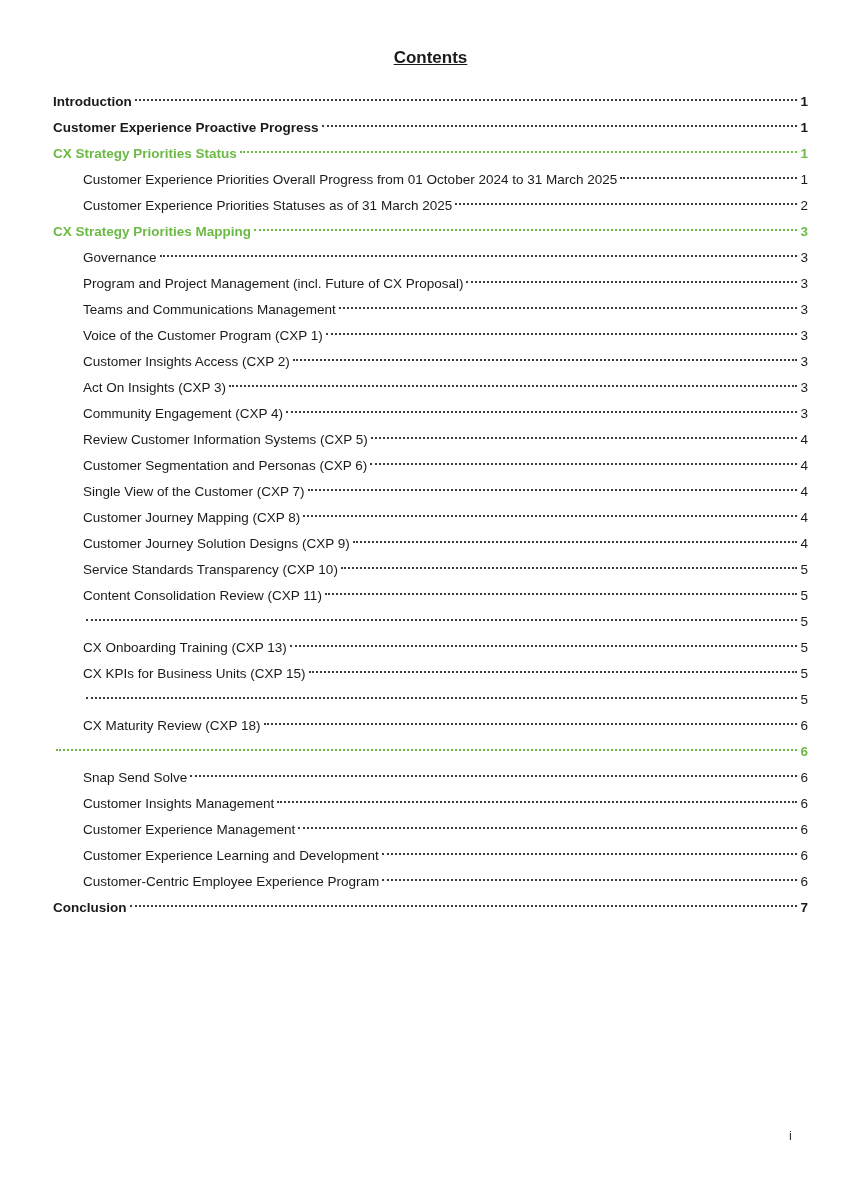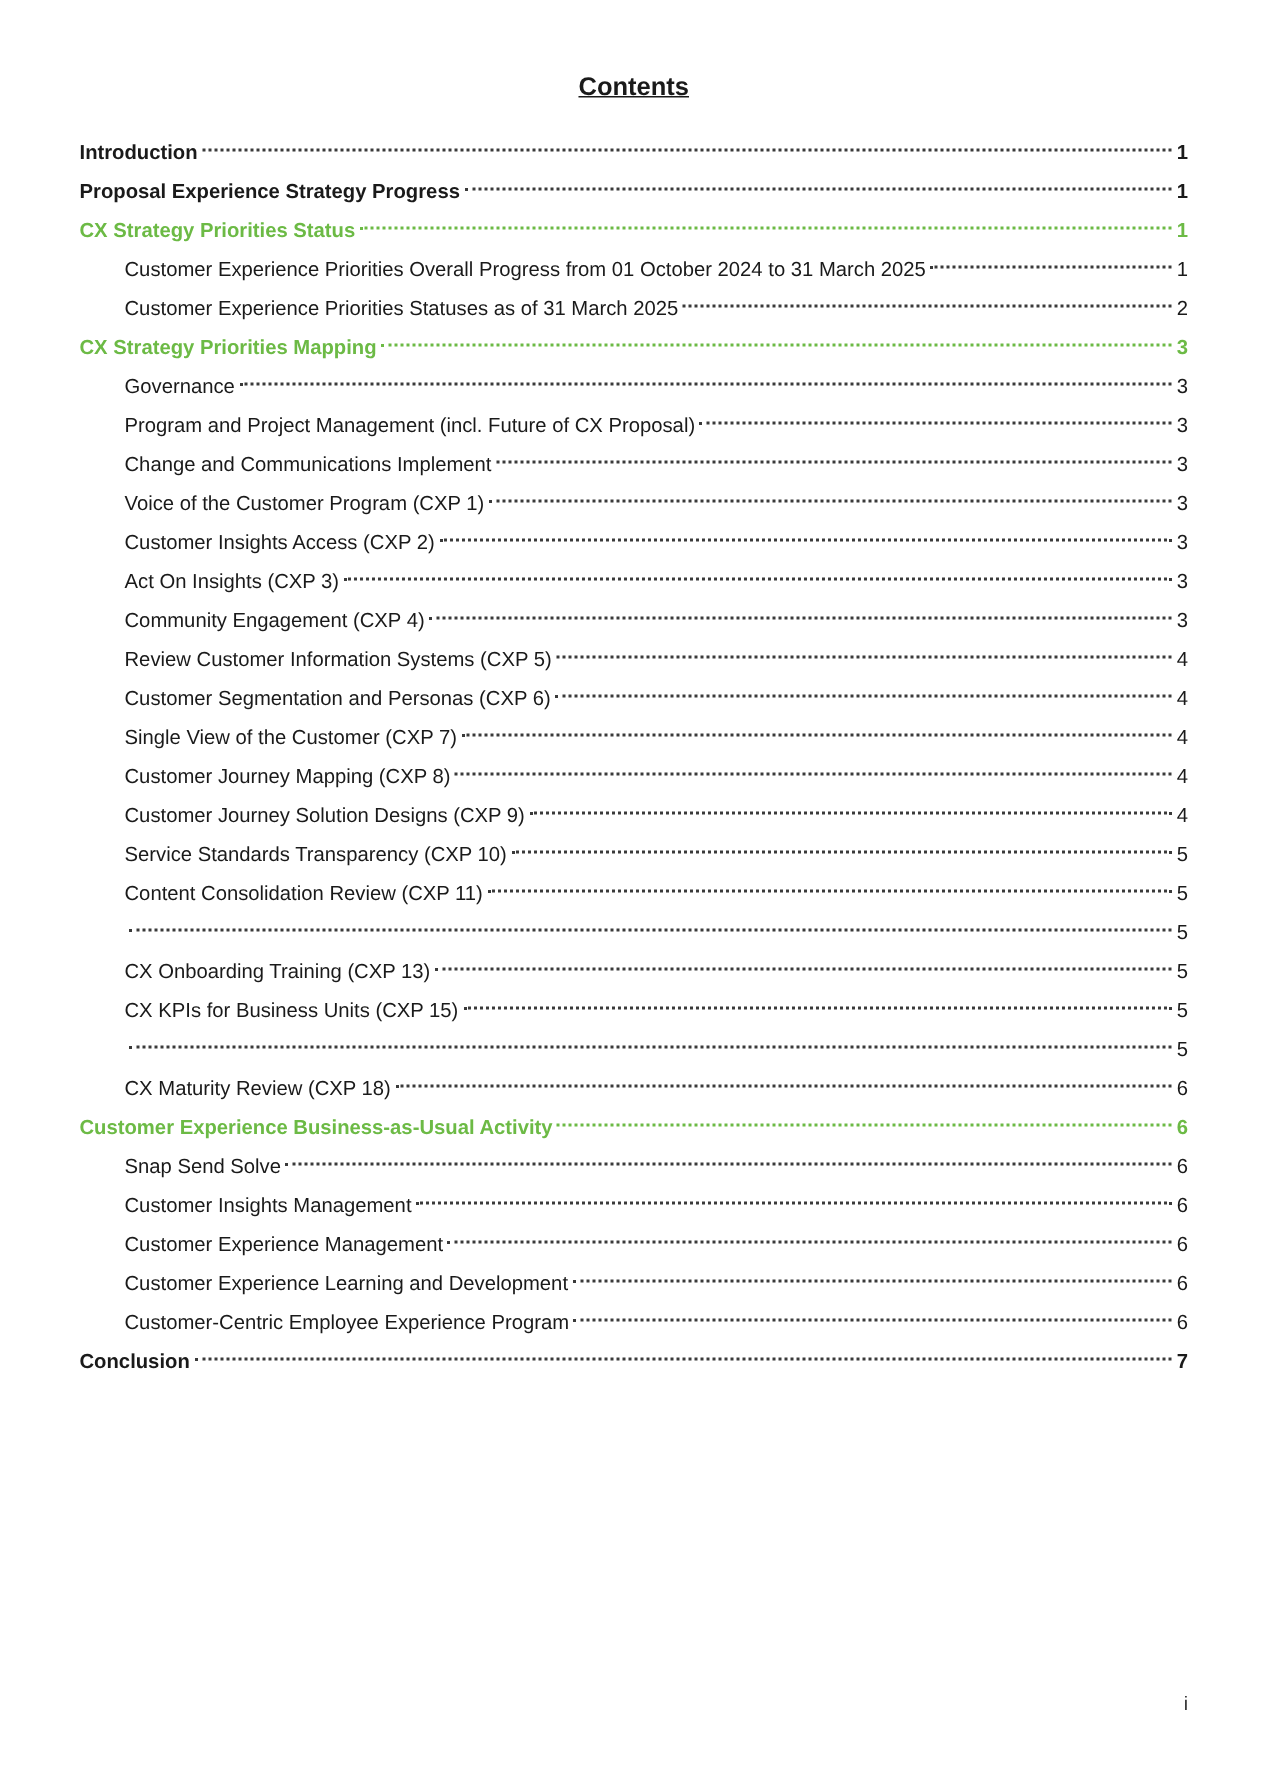--- a/index.html
+++ b/index.html
@@ -8,21 +8,21 @@
     width: 843px;
     height: 1194px;
     position: relative;
     font-family: "Liberation Sans", sans-serif;
     color: #1a1a1a;
     overflow: hidden;
   }
   .page {
     position: absolute;
     inset: 0;
-    padding: 48px 51px 0 53px;
+    padding: 48px 35px 0 53px;
   }
   .doc-title {
     text-align: center;
     font-size: 17px;
     font-weight: bold;
     text-decoration: underline;
     color: #1a1a1a;
     margin-bottom: 22px;
   }
   .toc-list { width: 100%; }
@@ -61,21 +61,21 @@
 <div class="page">
   <h1 class="doc-title">Contents</h1>
 
   <div class="toc-list">
       <div class="toc-row l1">
         <span class="toc-label">Introduction</span>
         <span class="leader"></span>
         <span class="toc-page">1</span>
       </div>
       <div class="toc-row l1">
-        <span class="toc-label">Proposal Experience Strategy Progress</span>
+        <span class="toc-label">Customer Experience Proactive Progress</span>
         <span class="leader"></span>
         <span class="toc-page">1</span>
       </div>
       <div class="toc-row l2">
         <span class="toc-label">CX Strategy Priorities Status</span>
         <span class="leader"></span>
         <span class="toc-page">1</span>
       </div>
       <div class="toc-row l3">
         <span class="toc-label">Customer Experience Priorities Overall Progress from 01 October 2024 to 31 March 2025</span>
@@ -96,21 +96,21 @@
         <span class="toc-label">Governance</span>
         <span class="leader"></span>
         <span class="toc-page">3</span>
       </div>
       <div class="toc-row l3">
         <span class="toc-label">Program and Project Management (incl. Future of CX Proposal)</span>
         <span class="leader"></span>
         <span class="toc-page">3</span>
       </div>
       <div class="toc-row l3">
-        <span class="toc-label">Change and Communications Implement</span>
+        <span class="toc-label">Teams and Communications Management</span>
         <span class="leader"></span>
         <span class="toc-page">3</span>
       </div>
       <div class="toc-row l3">
         <span class="toc-label">Voice of the Customer Program (CXP 1)</span>
         <span class="leader"></span>
         <span class="toc-page">3</span>
       </div>
       <div class="toc-row l3">
         <span class="toc-label">Customer Insights Access (CXP 2)</span>
@@ -179,21 +179,20 @@
       <div class="toc-row l3">
         <span class="leader"></span>
         <span class="toc-page">5</span>
       </div>
       <div class="toc-row l3">
         <span class="toc-label">CX Maturity Review (CXP 18)</span>
         <span class="leader"></span>
         <span class="toc-page">6</span>
       </div>
       <div class="toc-row l2">
-        <span class="toc-label">Customer Experience Business-as-Usual Activity</span>
         <span class="leader"></span>
         <span class="toc-page">6</span>
       </div>
       <div class="toc-row l3">
         <span class="toc-label">Snap Send Solve</span>
         <span class="leader"></span>
         <span class="toc-page">6</span>
       </div>
       <div class="toc-row l3">
         <span class="toc-label">Customer Insights Management</span>

